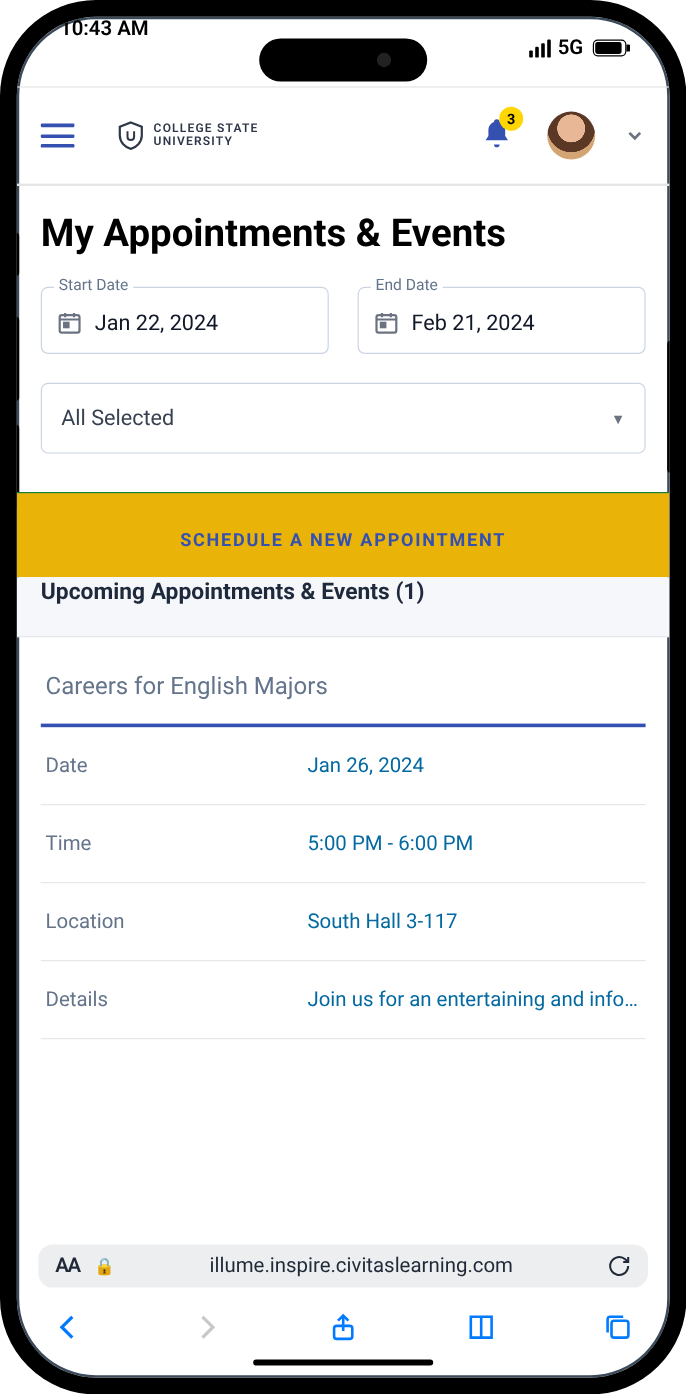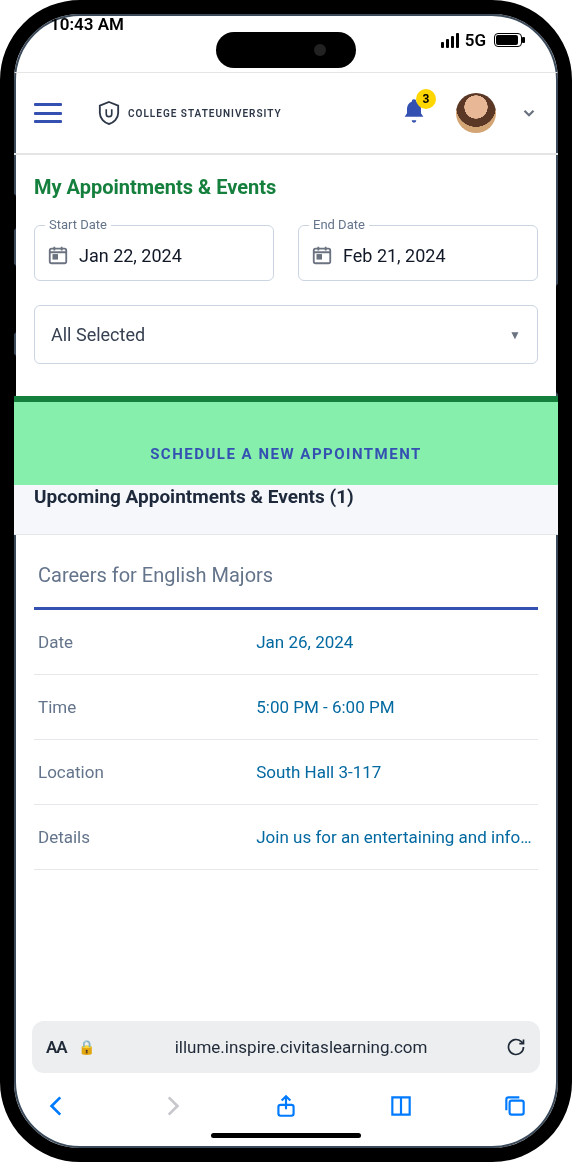--- a/index.html
+++ b/index.html
@@ -81,52 +81,52 @@
     align-items: center;
     padding: 20px 20px 20px 20px;
     gap: 18px;
     border-top: 1px solid #e5e5e5;
     border-bottom: 2px solid #e5e5e5;
   }
   .hamburger { width: 28px; height: 20px; display:flex; flex-direction:column; justify-content:space-between; cursor:pointer;}
   .hamburger span { height:3px; background:#3451b2; border-radius:1px;}
   .logo-wrap { display:flex; align-items:center; gap:8px; margin-left: 18px;}
   .logo-shield { width:22px; height:26px; }
-  .logo-text { display:flex; font-size:10px; letter-spacing:1px; font-weight:600; color:#2d3748; line-height:1.1;}
+  .logo-text { display:flex; flex-direction:column; font-size:10px; letter-spacing:1px; font-weight:600; color:#2d3748; line-height:1.1;}
   .hdr-spacer { flex:1; }
   .bell-wrap { position:relative; cursor:pointer; }
   .bell-icon { width:28px; height:28px; }
   .badge { position:absolute; top:-8px; right:-8px; background:#ffd600; color:#000; font-size:12px; font-weight:700; width:20px; height:20px; border-radius:50%; display:flex; align-items:center; justify-content:center;}
   .avatar { width:40px; height:40px; border-radius:50%; overflow:hidden; background: radial-gradient(circle at 50% 35%, #e8b896 0%, #e8b896 35%, #5a3825 36%, #5a3825 60%, #d4a574 61%); margin-left:10px; cursor:pointer;}
   .chevron-down { margin-left:6px; color:#6b7280; cursor:pointer;}
 
   
   .content { flex:1; overflow:hidden; padding: 20px 20px 0 20px; }
-  .page-title { font-size:20px; font-weight:700; color:#15803d; margin-bottom: 26px;}
+  .page-title { font-size:32px; font-weight:700; color:#000000; margin-bottom: 26px;}
   .date-row { display:flex; gap:24px; margin-bottom:24px;}
   .date-field { flex:1; position:relative; border:1px solid #cbd5e1; border-radius:6px; padding: 18px 12px 14px 12px; display:flex; align-items:center; gap:10px; cursor:pointer;text-align:center;}
   .cal-icon { width:22px; height:22px; color:#6b7280;}
   .date-val { font-size:18px; color:#111827;}
   .filter-select { border:1px solid #cbd5e1; border-radius:6px; padding: 18px 16px; display:flex; align-items:center; justify-content:space-between; font-size:18px; color:#374151; cursor:pointer; margin-bottom: 32px;}
   .filter-select .tri { color:#6b7280; font-size:12px;}
 
-  .sched-bar { margin: 0 -20px; background:#86efac; padding: 42px 0 22px 0; text-align:center; border-top:6px solid #15803d;}
+  .sched-bar { margin: 0 -20px; background:#eab308; padding: 29px 0 22px 0; text-align:center; border-top:1px solid #15803d;}
   .sched-link { color:#3451b2; font-weight:700; letter-spacing:1.5px; font-size:15px; cursor:pointer;}
   .section-hdr { margin: 0 -20px; background:#f5f7fb; padding: 0 20px 26px 20px; font-size:19px; font-weight:700; color:#1e293b; border-bottom:1px solid #e5e7eb;}
 
   .card { padding: 28px 0 0 0;}
   .card-title { font-size:20px; color:#64748b; margin-bottom:20px; padding: 0 4px;}
   .card-divider { height:3px; background:#3451b2; margin-bottom:0;}
   .detail-row { display:flex; padding: 22px 4px; border-bottom:1px solid #e5e7eb; font-size:17px;}
   .detail-label { width: 44%; color:#64748b;}
   .detail-value { flex:1; color:#0369a1; white-space:nowrap; overflow:hidden; text-overflow:ellipsis;}
 
   
   .safari-bar { padding: 10px 18px 6px 18px;}
-  .url-pill { background:#eceef0; border-radius:12px; height:52px; display:flex; align-items:center; padding:0 14px; gap:12px; font-size:17px; color:#1f2937;}
+  .url-pill { background:#eceef0; border-radius:12px; height:36px; display:flex; align-items:center; padding:0 14px; gap:12px; font-size:17px; color:#1f2937;}
   .url-pill .aa { font-weight:600; letter-spacing:-1px;}
   .url-pill .lock { font-size:14px;}
   .url-text { flex:1; text-align:center; white-space:nowrap; overflow:hidden;}
   .toolbar { display:flex; justify-content:space-between; align-items:center; padding: 14px 30px 10px 30px;}
   .toolbar svg { width:26px; height:26px; }
   .tb-blue { color:#007aff; cursor:pointer;}
   .tb-gray { color:#c7c7cc; }
 
   .home-indicator { width:150px; height:5px; background:#000; border-radius:3px; margin: 4px auto 10px auto;}
 </style>

